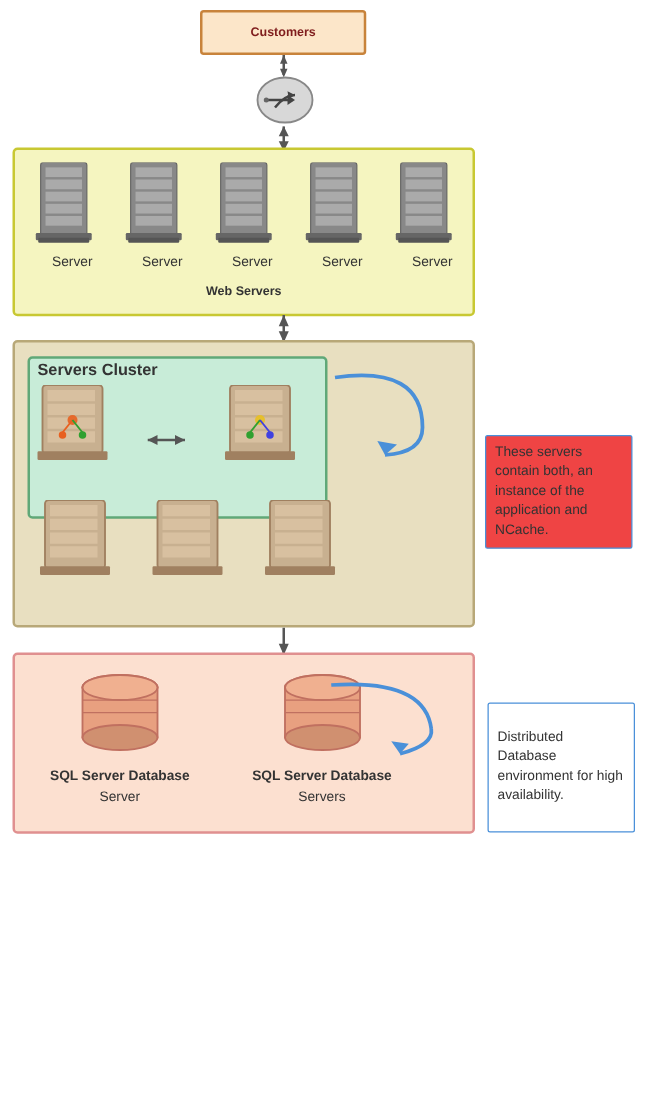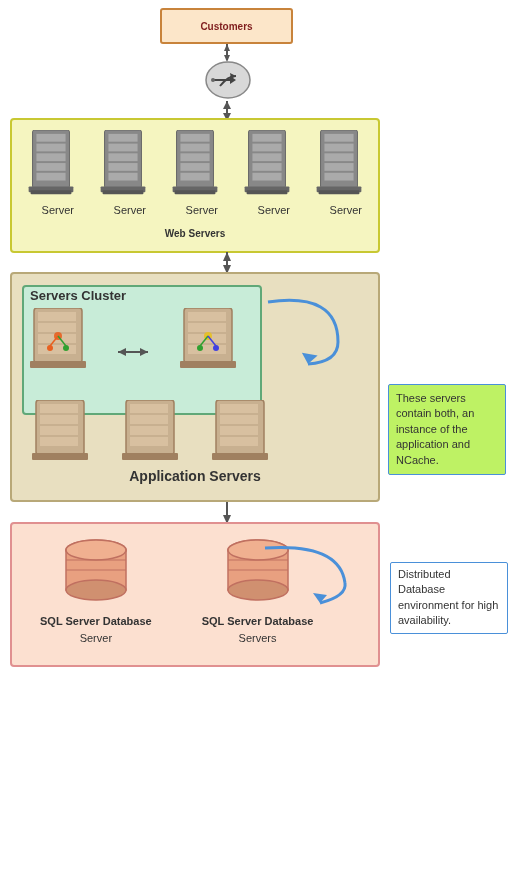--- a/index.html
+++ b/index.html
@@ -145,27 +145,26 @@
       align-items: center;
     }
 
     
     .callout-ncache {
       position: absolute;
       top: 348px;
       left: 388px;
       width: 118px;
       border: 1.5px solid #4a90d9;
-      background: #bef264;
+      background: #ef4444;
       padding: 6px 7px;
       font-size: 11px;
       color: #333;
       border-radius: 2px;
       line-height: 1.4;
-      margin-top: 36px;
     }
 
     
     .app-server-icons {
       position: absolute;
       top: 400px;
       left: 30px;
       display: flex;
       gap: 30px;
     }
@@ -192,21 +191,21 @@
     }
 
     
     .callout-db {
       position: absolute;
       top: 562px;
       left: 390px;
       width: 118px;
       border: 1.5px solid #4a90d9;
       background: #fff;
-      padding: 4px 7px;
+      padding: 20px 7px;
       font-size: 11px;
       color: #333;
       border-radius: 2px;
       line-height: 1.4;
     }
 
     .db-item {
       display: flex;
       flex-direction: column;
       align-items: center;
@@ -443,21 +442,20 @@
         <rect x="6" y="0" width="48" height="55" rx="3" fill="#c8b090" stroke="#a08060" stroke-width="1.5"></rect>
         <rect x="10" y="4" width="38" height="9" fill="#d8c0a0"></rect>
         <rect x="10" y="15" width="38" height="9" fill="#d8c0a0"></rect>
         <rect x="10" y="26" width="38" height="9" fill="#d8c0a0"></rect>
         <rect x="10" y="37" width="38" height="9" fill="#d8c0a0"></rect>
         <rect x="2" y="53" width="56" height="7" rx="1" fill="#a08060"></rect>
       </svg>
     </div>
   </div>
 
-  <div class="app-servers-label">Application Servers</div>
 
   <div style="position:absolute;top:502px;left:221px;">
     <svg width="12" height="22">
       <line x1="6" y1="0" x2="6" y2="22" stroke="#555" stroke-width="2"></line>
       <polygon points="6,22 2,13 10,13" fill="#555"></polygon>
     </svg>
   </div>
 
   <div class="db-container"></div>
 

